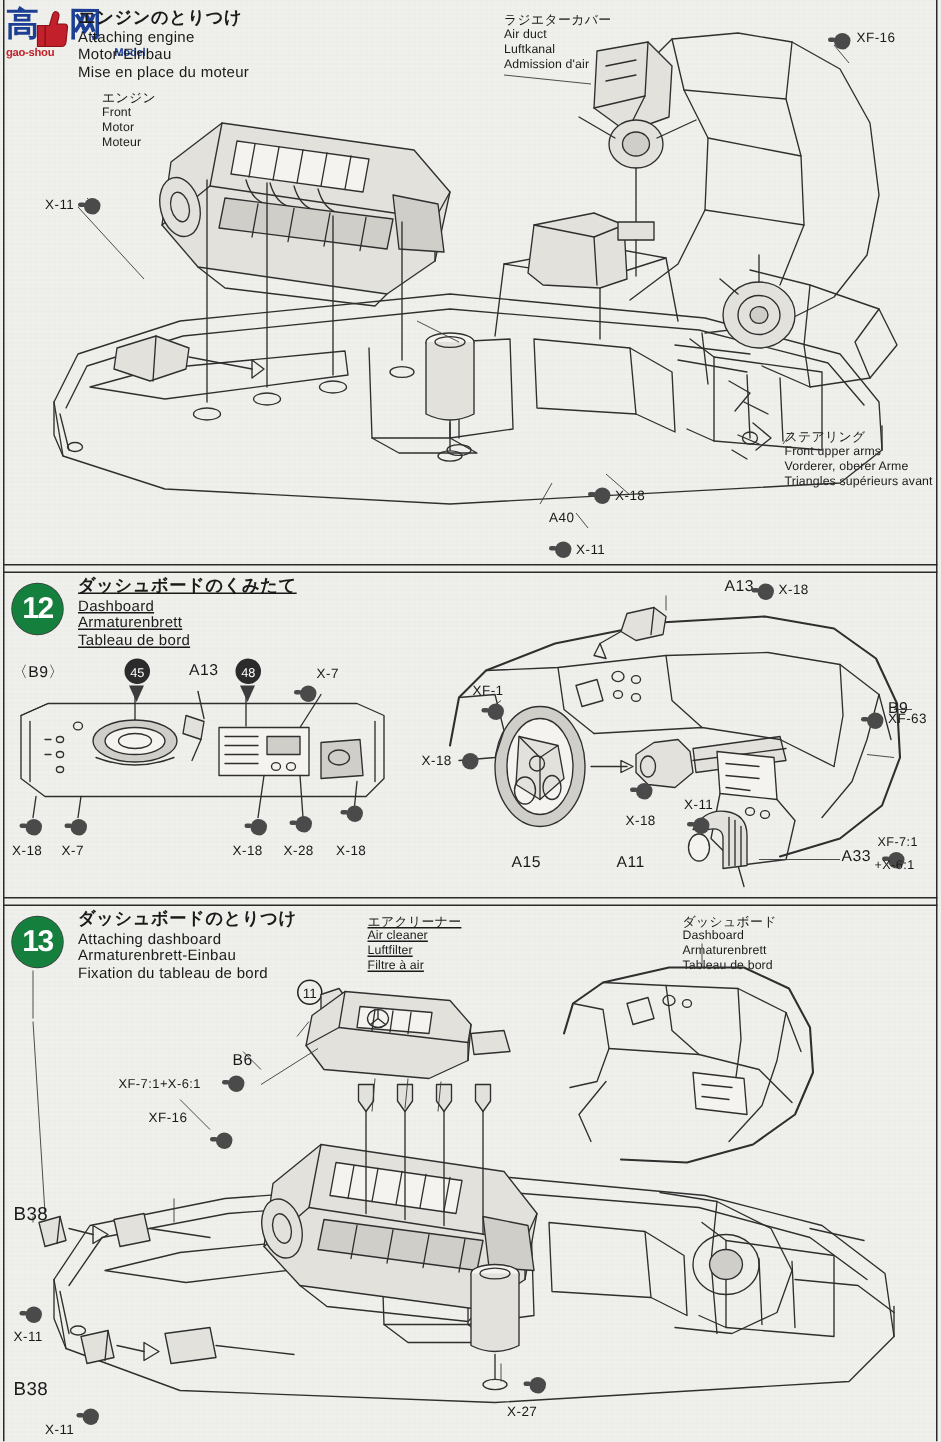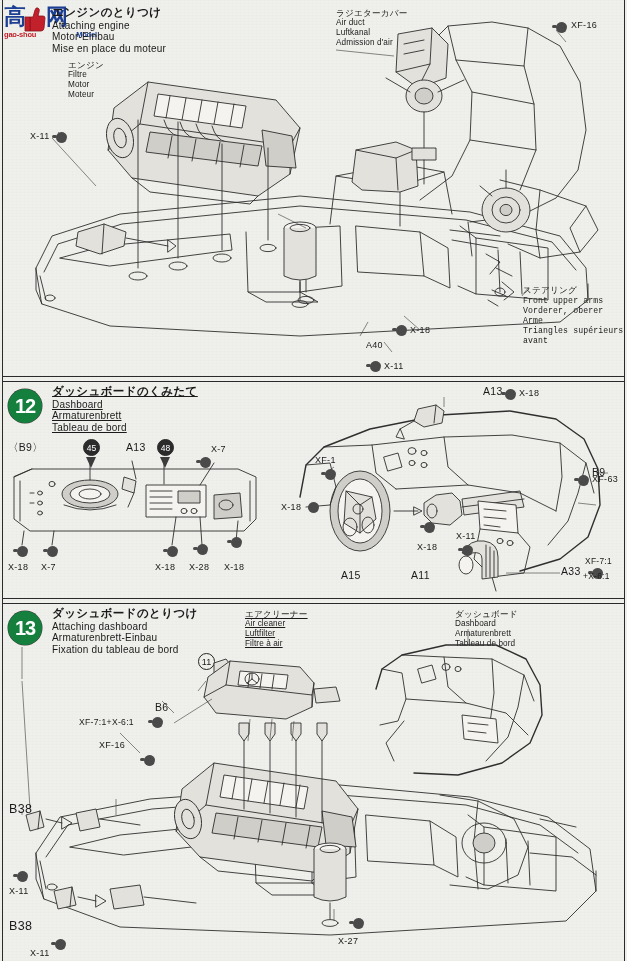--- a/index.html
+++ b/index.html
@@ -104,33 +104,33 @@
 
     <div class="hdr" style="left:52px;top:6px;">
       <div class="jp">エンジンのとりつけ</div>
       <div class="en">Attaching engine</div>
       <div class="de">Motor-Einbau</div>
       <div class="fr">Mise en place du moteur</div>
     </div>
 
     <div class="callout" style="left:68px;top:60px;">
       <div class="jp">エンジン</div>
-      <div class="ln">Filtre</div>
+      <div class="ln">Front</div>
       <div class="ln">Motor</div>
       <div class="ln">Moteur</div>
     </div>
 
     <div class="callout" style="left:336px;top:8px;">
       <div class="jp">ラジエターカバー</div>
       <div class="ln">Air duct</div>
       <div class="ln">Luftkanal</div>
       <div class="ln">Admission d'air</div>
     </div>
 
-    <div class="callout" style="left:523px;top:286px;font-family:Liberation Mono, monospace;">
+    <div class="callout" style="left:523px;top:286px;">
       <div class="jp">ステアリング</div>
       <div class="ln">Front upper arms</div>
       <div class="ln">Vorderer, oberer Arme</div>
       <div class="ln">Triangles supérieurs avant</div>
     </div>
 
     <svg class="art" width="627" height="376" viewBox="0 0 627 376">
 
       <path class="o" d="M36 268 L52 236 L120 214 L300 196 L470 212 L560 236 L586 268 L588 300 L560 322 L300 336 L110 326 L42 304 Z"></path>
       <path class="o" d="M44 272 L58 244 L122 224 L300 206 L466 220 L552 242 L576 270"></path>

